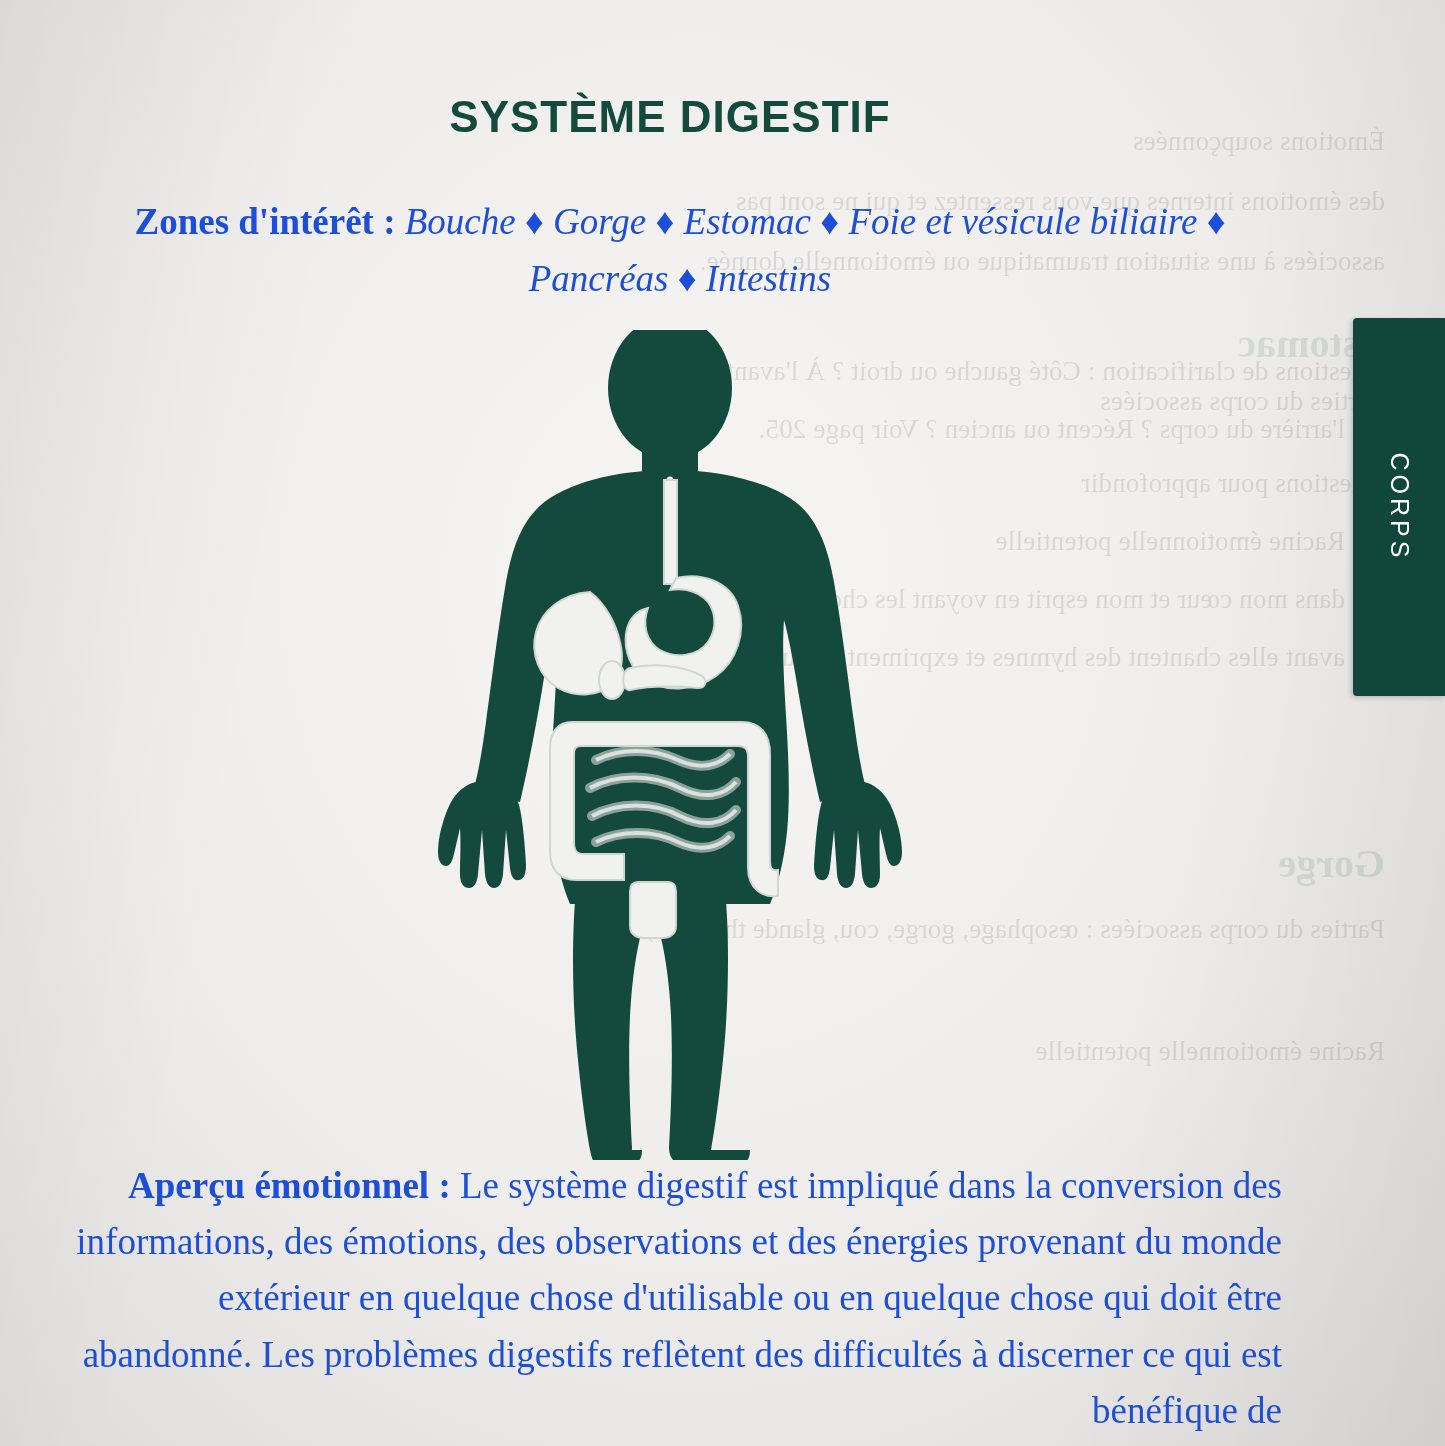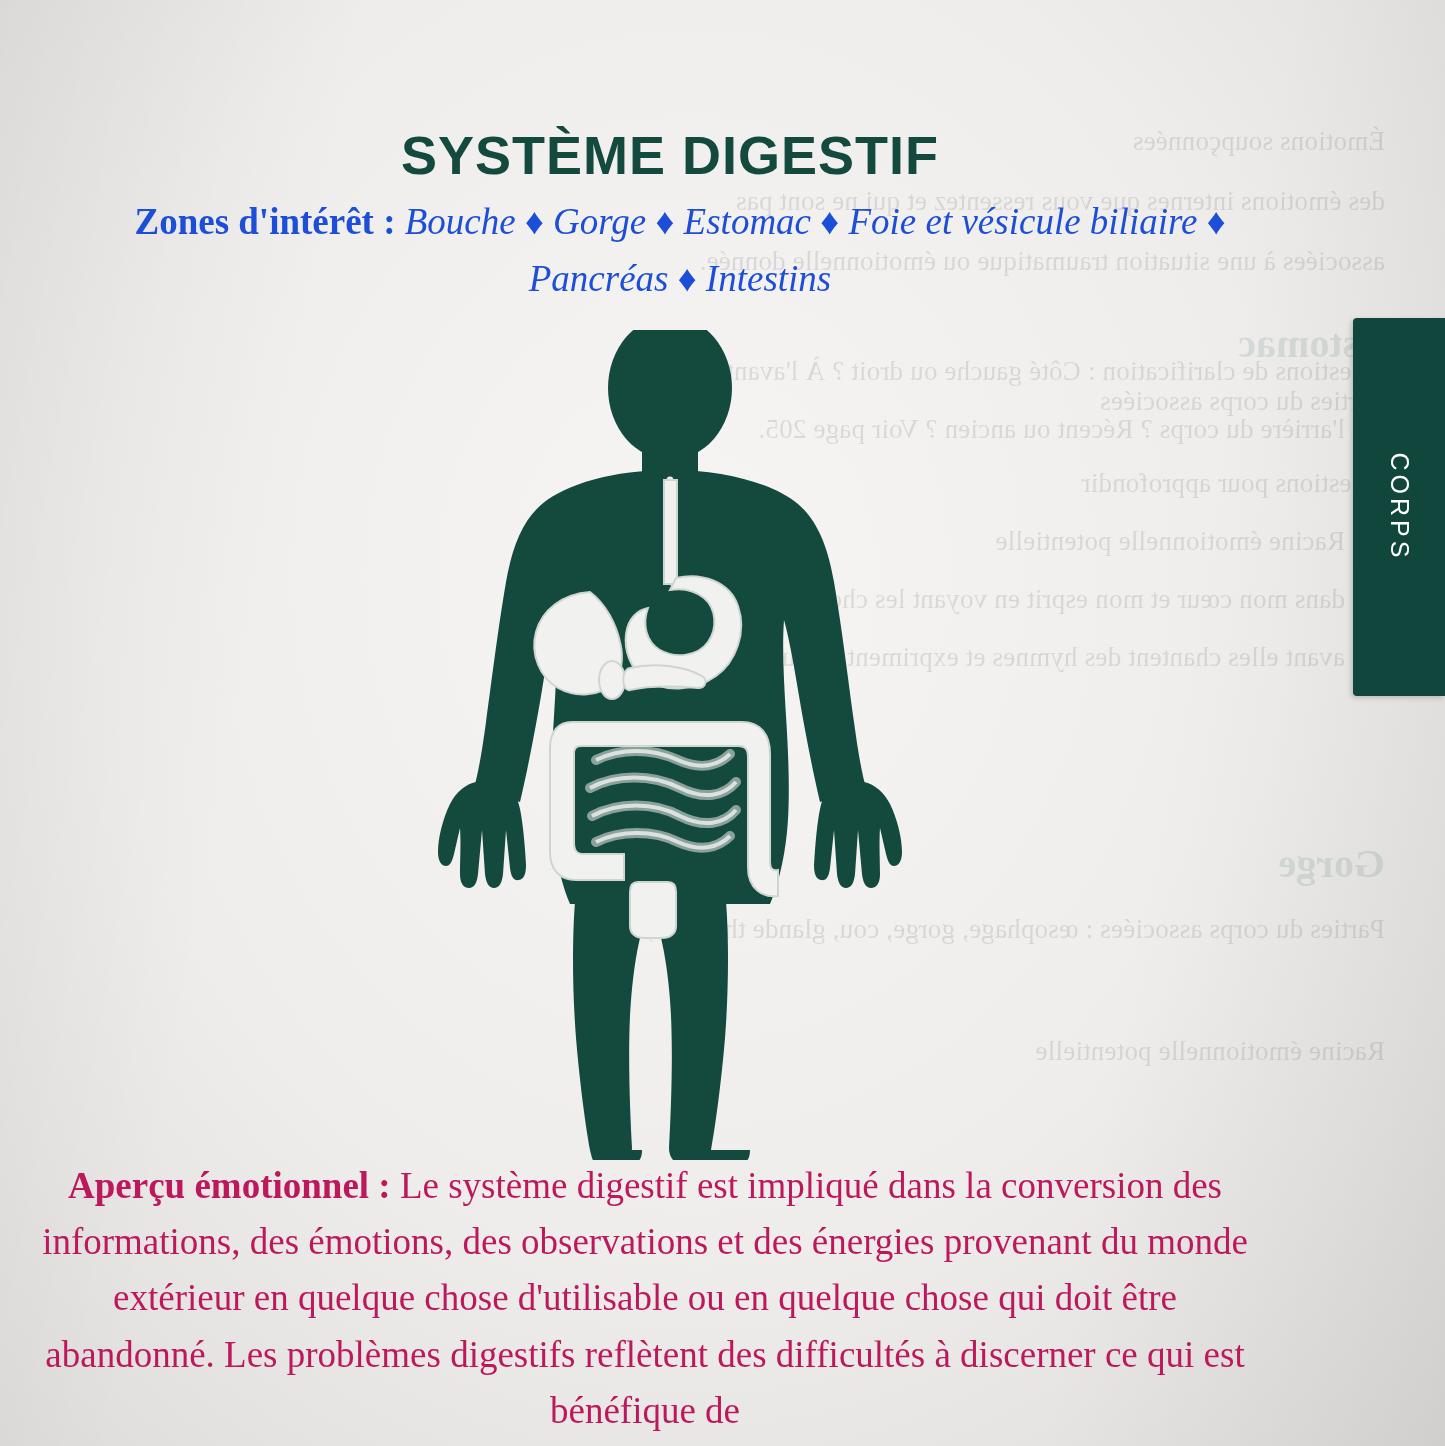--- a/index.html
+++ b/index.html
@@ -85,25 +85,24 @@
     position: absolute;
     inset: 0;
   }
   .title {
     position: absolute;
     top: 92px;
     left: 0;
     width: 1340px;
     text-align: center;
     font-family: "Liberation Sans", sans-serif;
-    font-size: 54px;
+    font-size: 44px;
     font-weight: 600;
     letter-spacing: 1px;
     color: #14493e;
-    margin-top: 32px;
   }
   .zones {
     position: absolute;
     top: 193px;
     left: 90px;
     width: 1180px;
     text-align: center;
     font-size: 37px;
     line-height: 1.55;
     color: #1d4ed8;
@@ -124,26 +123,26 @@
     justify-content: center;
   }
   .figure-wrap svg {
     display: block;
   }
 
   
   .apercu {
     position: absolute;
     top: 1158px;
-    left: 30px;
+    left: 52px;
     width: 1230px;
     font-size: 37px;
     line-height: 1.52;
-    color: #be185d;
-    text-align: center;
+    color: #1d4ed8;
+    text-align: right;
   }
   .apercu b {
     font-weight: bold;
   }
 </style>
 </head>
 <body>
 
 <div class="page"></div>
 

